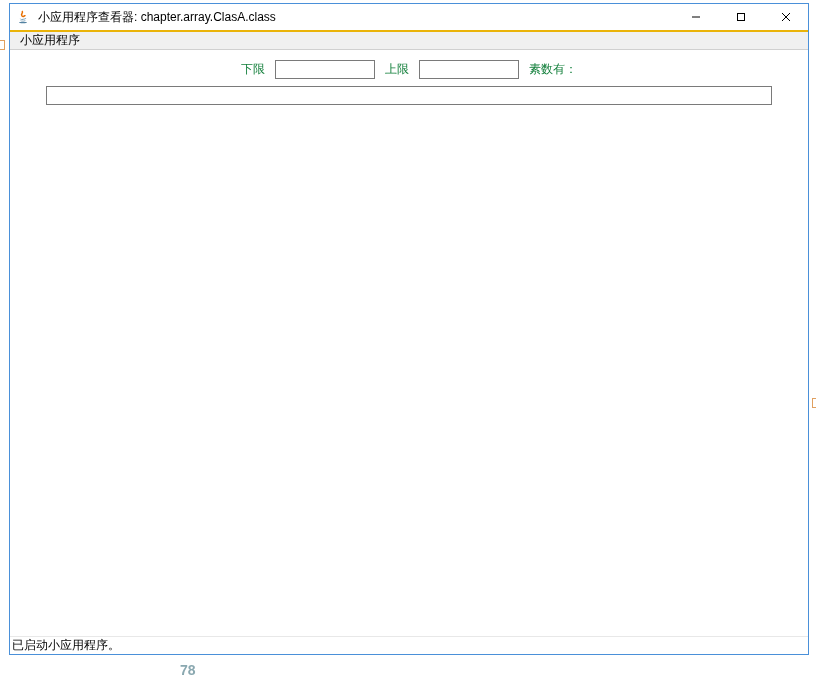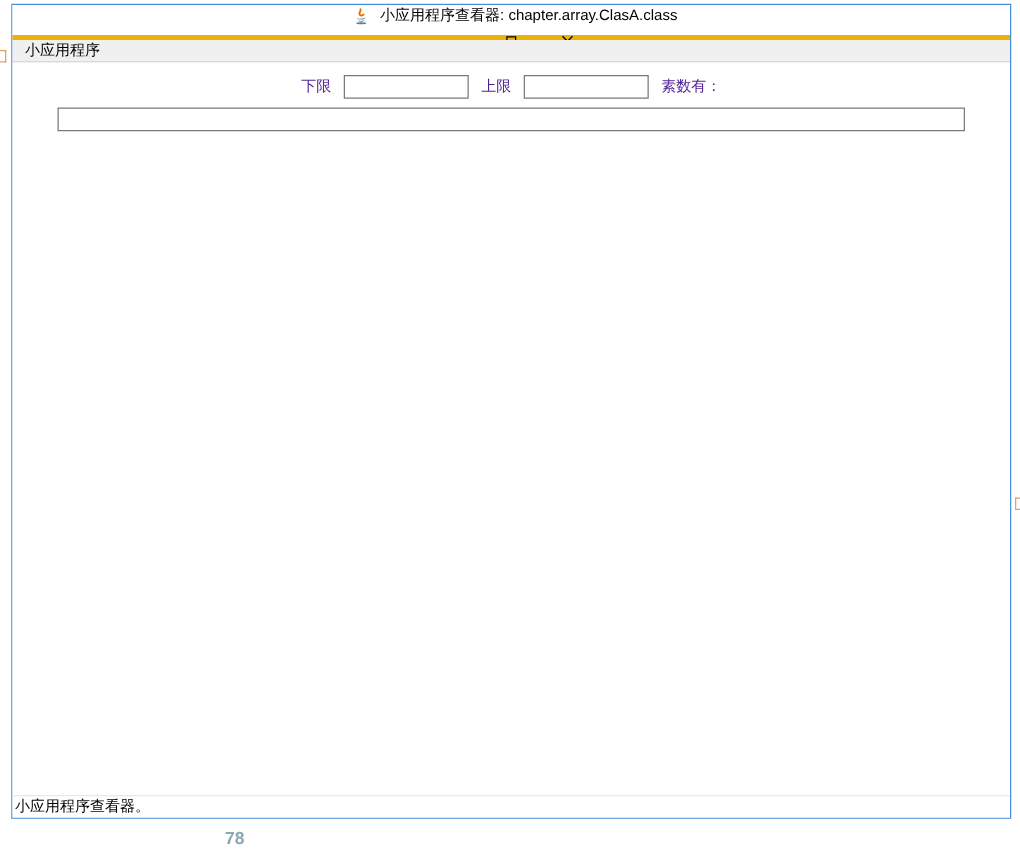--- a/index.html
+++ b/index.html
@@ -21,22 +21,21 @@
       border: 1px solid #4a90d9;
       background: #ffffff;
       display: flex;
       flex-direction: column;
     }
     .titlebar {
       height: 28px;
       background: #ffffff;
       display: flex;
       align-items: center;
-      border-bottom: 4px solid #eab308;
-      flex-direction: column;
+      border-bottom: 2px solid #eab308;
     }
     .titlebar-left {
       display: flex;
       align-items: center;
       flex: 1;
       padding-left: 6px;
       gap: 6px;
     }
     .java-icon {
       width: 16px;
@@ -85,21 +84,21 @@
       top: 10px;
       left: 0;
       width: 100%;
       display: flex;
       align-items: center;
       justify-content: center;
       gap: 10px;
     }
     .label {
       font-size: 12px;
-      color: #4c1d95;
+      color: #15803d;
     }
     .text-input {
       width: 100px;
       height: 19px;
       border: 1px solid #7a7a7a;
       background: #ffffff;
       font-size: 12px;
       padding: 0 2px;
     }
     .wide-row {
@@ -204,17 +203,17 @@
       <span class="label">上限</span>
       <input type="text" class="text-input" value="" style="">
       <span class="label">素数有：</span>
     </div>
     <div class="wide-row">
       <input type="text" class="wide-input" value="" style="">
     </div>
   </div>
 
   <div class="statusbar">
-    <span>小应用程序查看器。</span>
+    <span>已启动小应用程序。</span>
   </div>
 </div>
 
 <div class="bg-artifact">78</div>
 
 </body></html>

